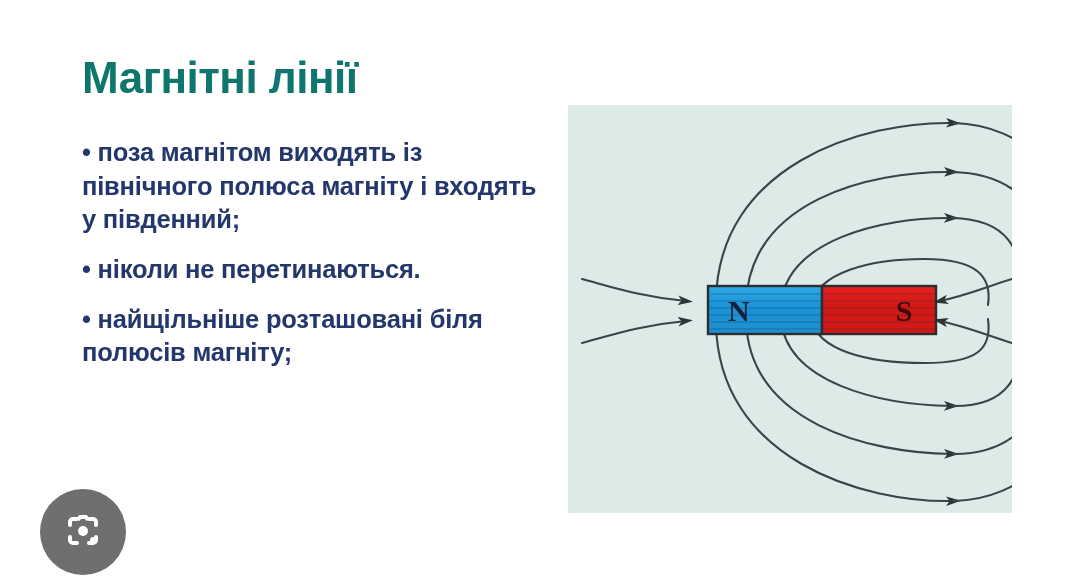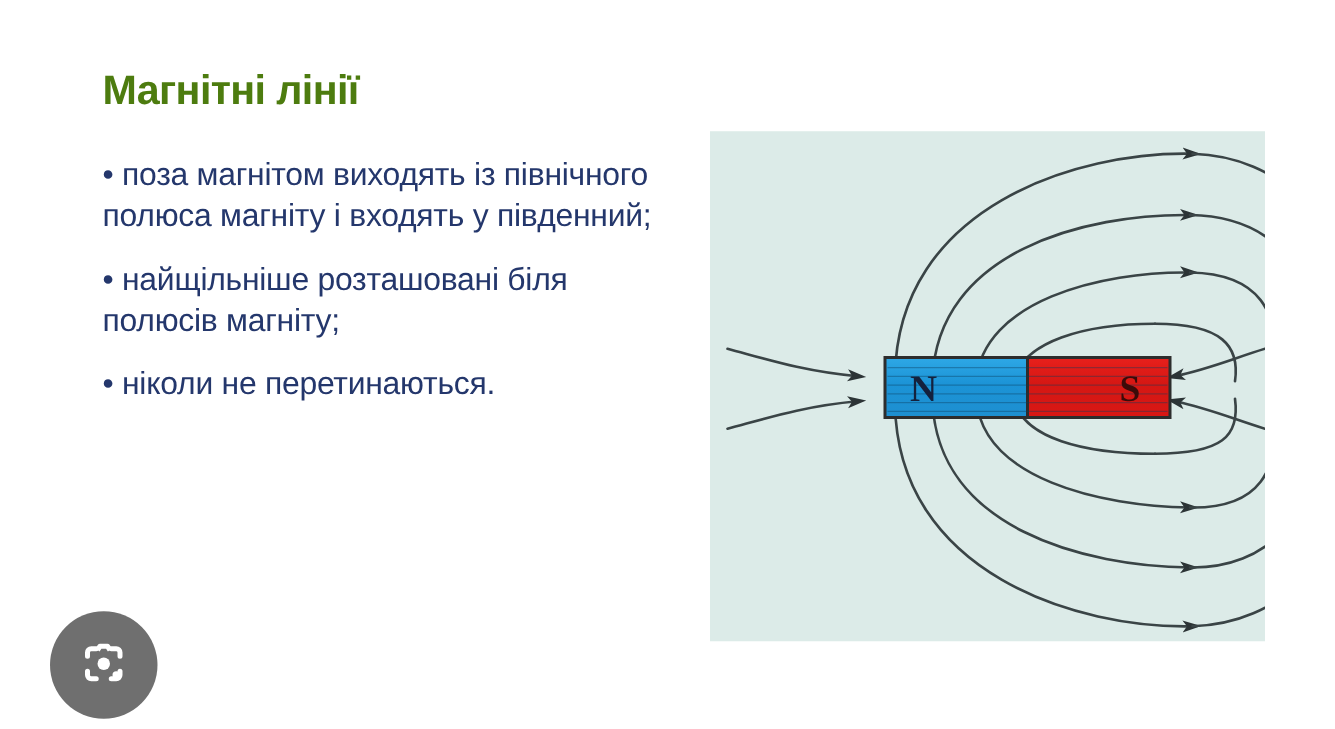--- a/index.html
+++ b/index.html
@@ -17,33 +17,33 @@
 
   
   #text-column {
     position: absolute;
     left: 82px;
     top: 54px;
     width: 460px;
   }
 
   #slide-title {
-    font-size: 33px;
+    font-size: 44px;
     font-weight: 700;
-    color: #4d7c0f;
+    color: #0f766e;
     letter-spacing: -0.5px;
     line-height: 1.1;
     margin: 0 0 34px 0;
     white-space: nowrap;
   }
 
   .bullet-item {
     display: block;
     font-size: 25.5px;
-    font-weight: 400;
+    font-weight: 700;
     color: #24376c;
     line-height: 1.30;
     margin-bottom: 17px;
     letter-spacing: -0.2px;
   }
   .bullet-item:last-child { margin-bottom: 0; }
 
   
   #lens-button {
     position: absolute;
@@ -82,22 +82,22 @@
 </style>
 </head>
 <body>
 
 <div id="text-column">
 
   <h1 id="slide-title">Магнітні лінії</h1>
 
   <div>
     <span class="bullet-item">• поза магнітом виходять із північного полюса магніту і входять у південний;</span>
+    <span class="bullet-item">• ніколи не перетинаються.</span>
     <span class="bullet-item">• найщільніше розташовані біля полюсів магніту;</span>
-    <span class="bullet-item">• ніколи не перетинаються.</span>
   </div>
 </div>
 
 <button id="lens-button">
   <span>
     <svg width="46" height="42" viewBox="0 0 46 42" fill="none">
 
       <path d="M10 14 V11 a3 3 0 0 1 3-3 h4" stroke="#ffffff" stroke-width="4" stroke-linecap="round" fill="none"></path>
       <path d="M36 14 V11 a3 3 0 0 0-3-3 h-4" stroke="#ffffff" stroke-width="4" stroke-linecap="round" fill="none"></path>
       <path d="M10 26 v3 a3 3 0 0 0 3 3 h4" stroke="#ffffff" stroke-width="4" stroke-linecap="round" fill="none"></path>

